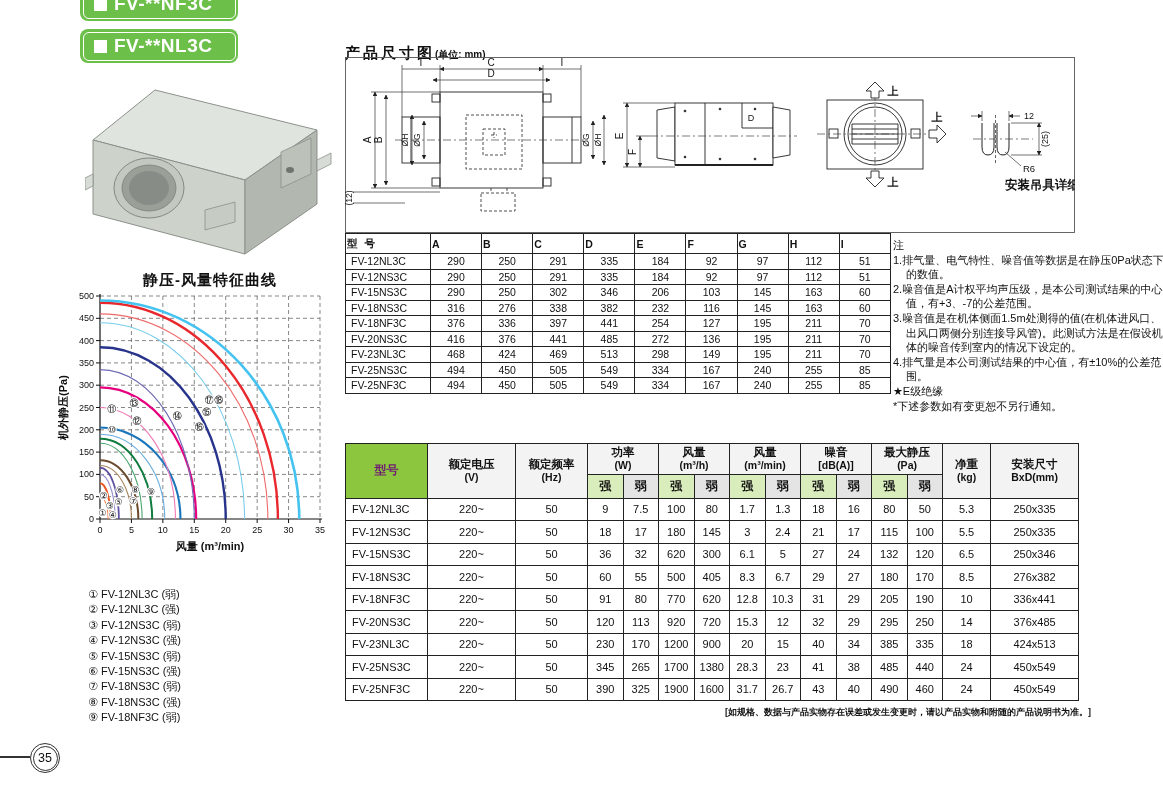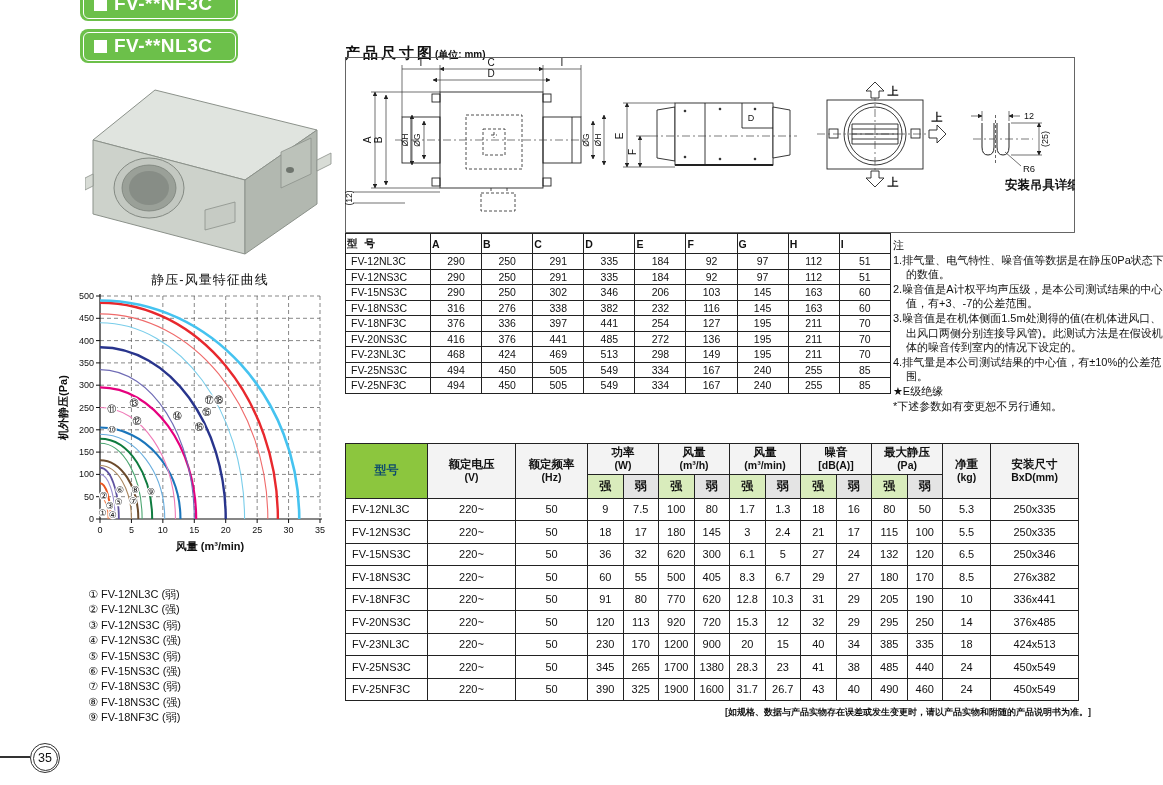--- a/index.html
+++ b/index.html
@@ -9,33 +9,33 @@
   
   .badge{position:absolute;left:80px;width:158px;height:34px;background:#6cc04a;border-radius:8px;}
   .badge:after{content:"";position:absolute;inset:2.5px;border:1.6px solid #fff;border-radius:6px;}
   .badge .txt{position:absolute;left:14px;top:50%;transform:translateY(-50%);color:#fff;
         font-weight:bold;font-size:19px;letter-spacing:.5px;white-space:nowrap;}
   .badge .sq{display:inline-block;width:13px;height:13px;background:#fff;margin-right:7px;vertical-align:-1px;}
   
   .sec-title{font-weight:bold;font-size:15px;letter-spacing:3px;margin-top:20px;}
   .sec-title .unit{font-size:10px;font-weight:bold;letter-spacing:0;}
   
-  .chart-title{font-weight:normal;font-size:13px;letter-spacing:1px;text-align:center;}
+  .chart-title{font-weight:bold;font-size:15px;letter-spacing:1px;text-align:center;}
   .legend{font-size:11px;line-height:15.4px;white-space:nowrap;}
   
   table{border-collapse:collapse;table-layout:fixed;}
   td,th{border:1px solid #222;overflow:hidden;}
   .dims{width:545px;background:#fff;}
   .dims th{height:17px;font-size:10.5px;font-weight:bold;text-align:left;letter-spacing:2px;background:#fff;}
   .dims td{height:14.5px;font-size:10.5px;text-align:center;padding:0;}
   .dims td.model{text-align:left;padding-left:5px;letter-spacing:0;}
   .spec{width:733px;background:#fff;}
   .spec th{font-size:11.5px;font-weight:bold;background:#f3f3f3;padding:1px 0;line-height:1.25;margin-top:6px;}
   .spec th .u{font-weight:bold;font-size:10.5px;}
-  .spec th.green{background:#8cc63e;color:#0c4a6e;font-size:12px;}
+  .spec th.green{background:#8cc63e;color:#701a75;font-size:12px;}
   .spec th.s{background:#d9ecbc;height:21px;font-size:12px;}
   .spec th.w{background:#e4e4e4;height:21px;font-size:12px;}
   .spec td{height:21.5px;font-size:11px;text-align:center;padding:0;}
   .spec td.model{text-align:left;padding-left:6px;}
   .notes{font-size:11px;line-height:14.6px;}
   .notes .item{padding-left:13px;text-index:-13px;text-indent:-13px;}
   .footnote{font-size:9px;font-weight:bold;text-align:right;}
   
   .pagenum{position:absolute;left:30px;top:743px;width:28px;height:28px;border:1px solid #333;border-radius:50%;
            display:flex;align-items:center;justify-content:center;font-size:12.5px;}

